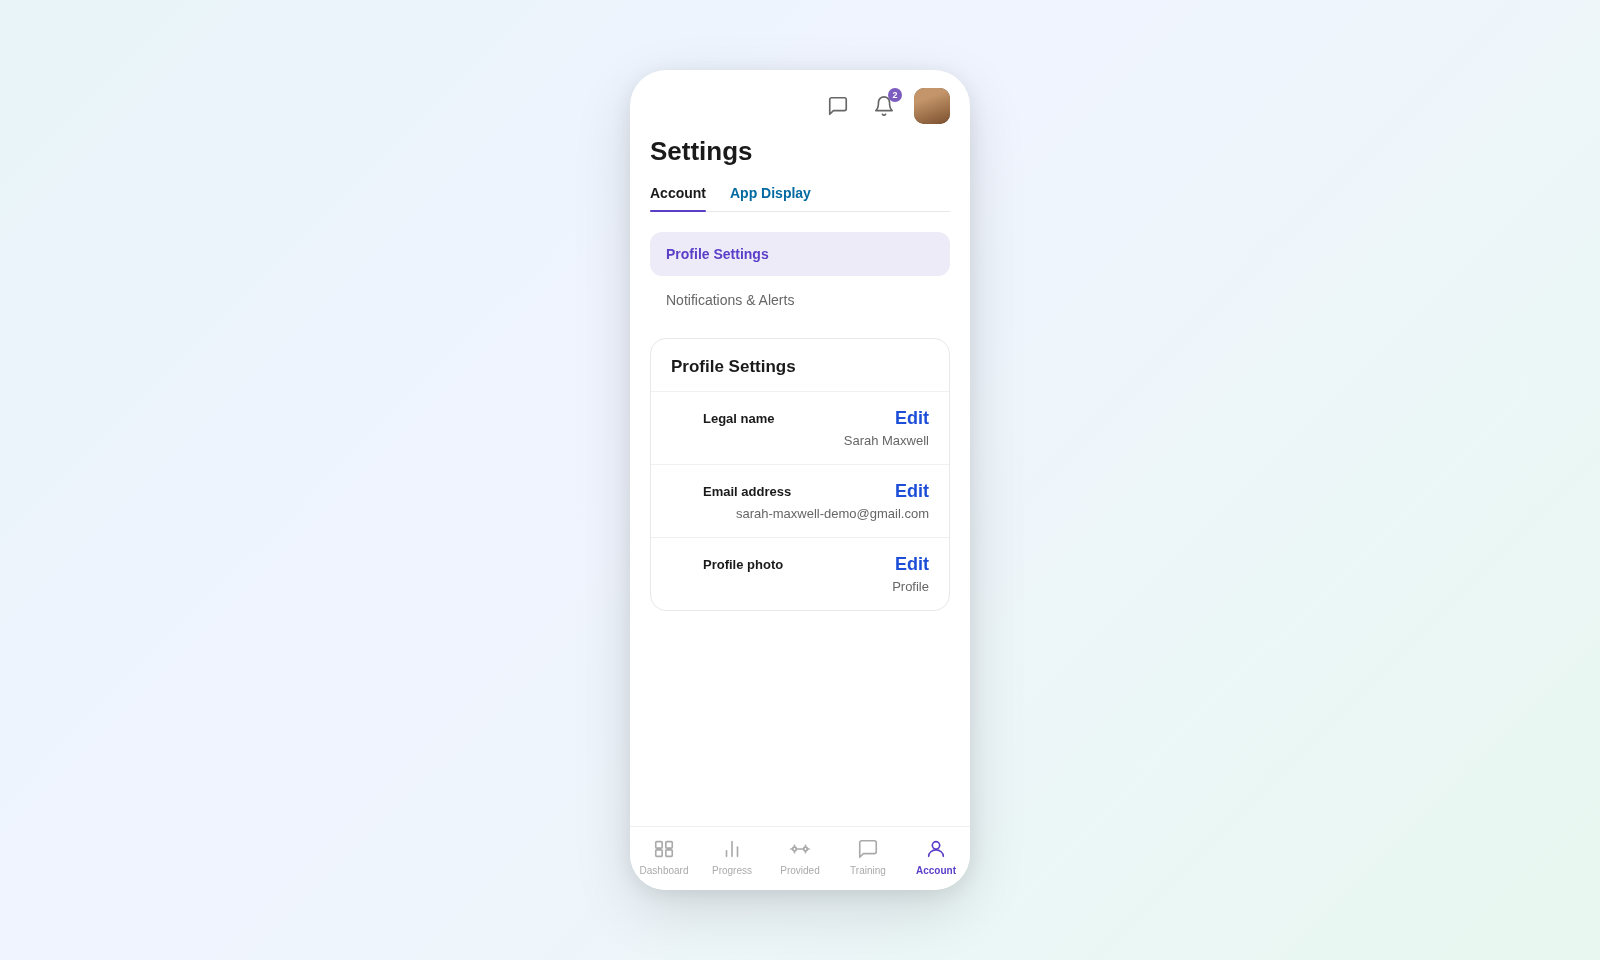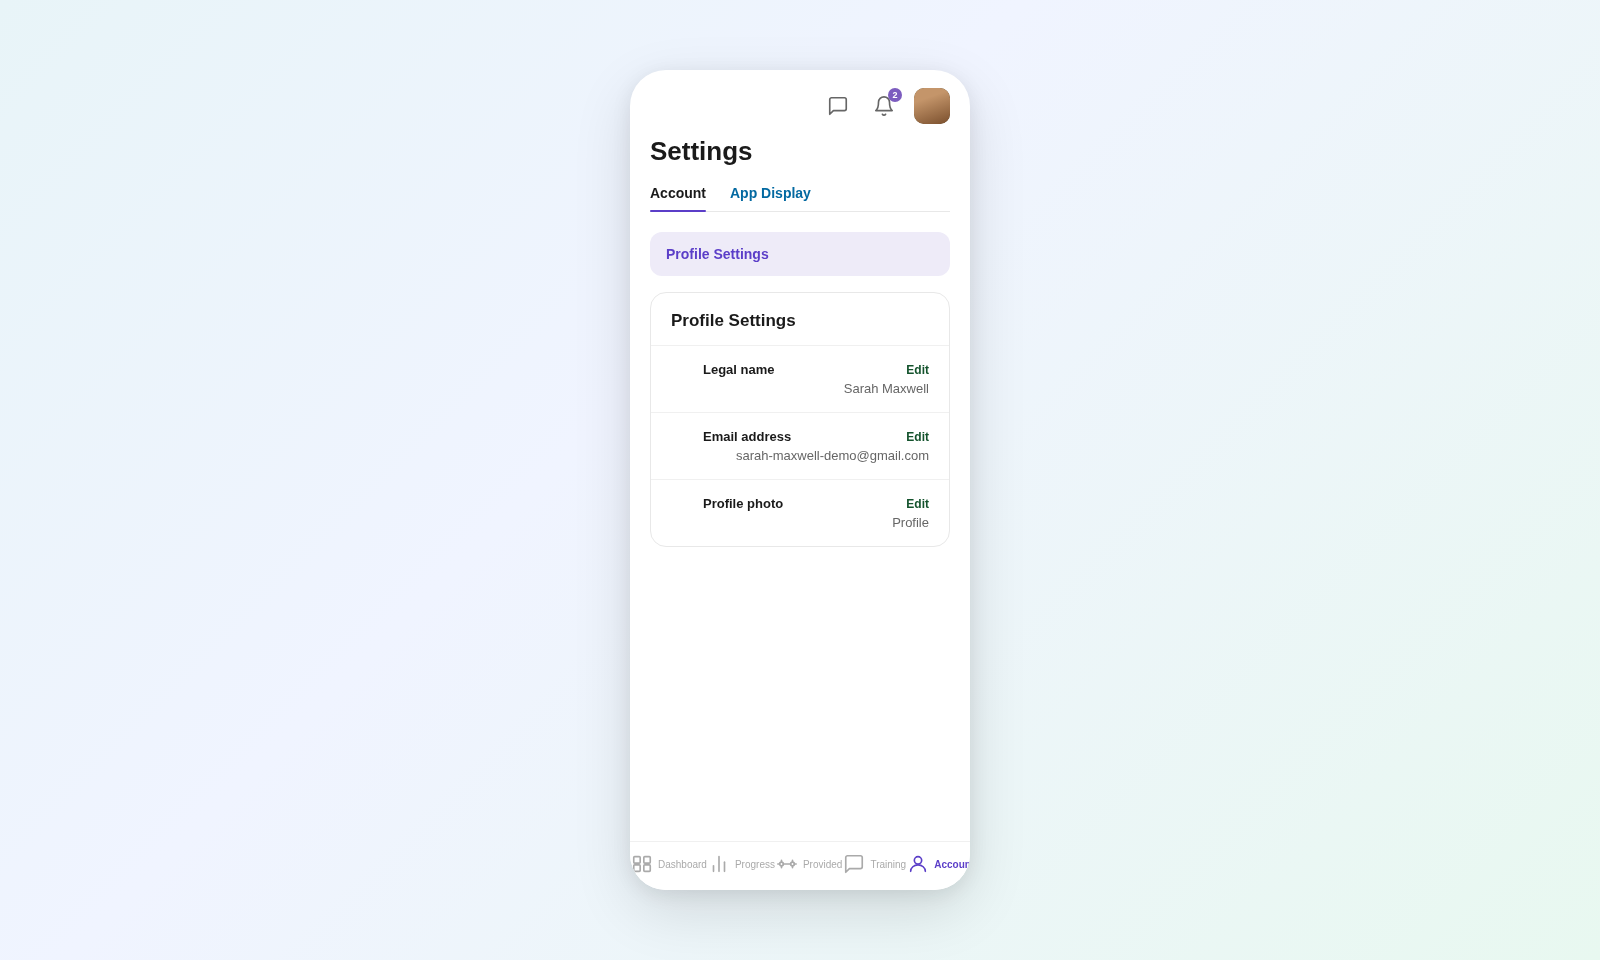--- a/index.html
+++ b/index.html
@@ -158,44 +158,44 @@
       align-items: center;
       margin-bottom: 4px;
     }
     .field-label {
       font-size: 13px;
       font-weight: 600;
       color: #1a1a1a;
       margin-left: 32px;
     }
     .edit-btn {
-      font-size: 12px;
+      font-size: 18px;
       font-weight: 600;
-      color: #14532d;
+      color: #1d4ed8;
       cursor: pointer;
       background: none;
       border: none;
       padding: 0;
     }
     .field-value {
       font-size: 13px;
       color: #666;
       text-align: right;
     }
     
     .bottom-nav {
       display: flex;
       border-top: 1px solid #f0f0f0;
       padding: 10px 0 14px;
       background: #fff;
     }
     .nav-item {
       flex: 1;
       display: flex;
-      flex-direction: row;
+      flex-direction: column;
       align-items: center;
       gap: 4px;
       cursor: pointer;
     }
     .nav-icon {
       width: 24px;
       height: 24px;
       display: flex;
       align-items: center;
       justify-content: center;
@@ -240,20 +240,21 @@
   <div class="content">
     <div class="page-title">Settings</div>
 
     <div class="tabs">
       <div class="tab active">Account</div>
       <div class="tab">App Display</div>
     </div>
 
     <div class="sidebar-menu">
       <div class="menu-item active">Profile Settings</div>
+      <div class="menu-item">Notifications &amp; Alerts</div>
     </div>
 
     <div class="settings-card">
       <div class="card-header">
         <div class="card-title">Profile Settings</div>
       </div>
 
       <div class="field-row">
         <div class="field-header">
           <span class="field-label">Legal name</span>

